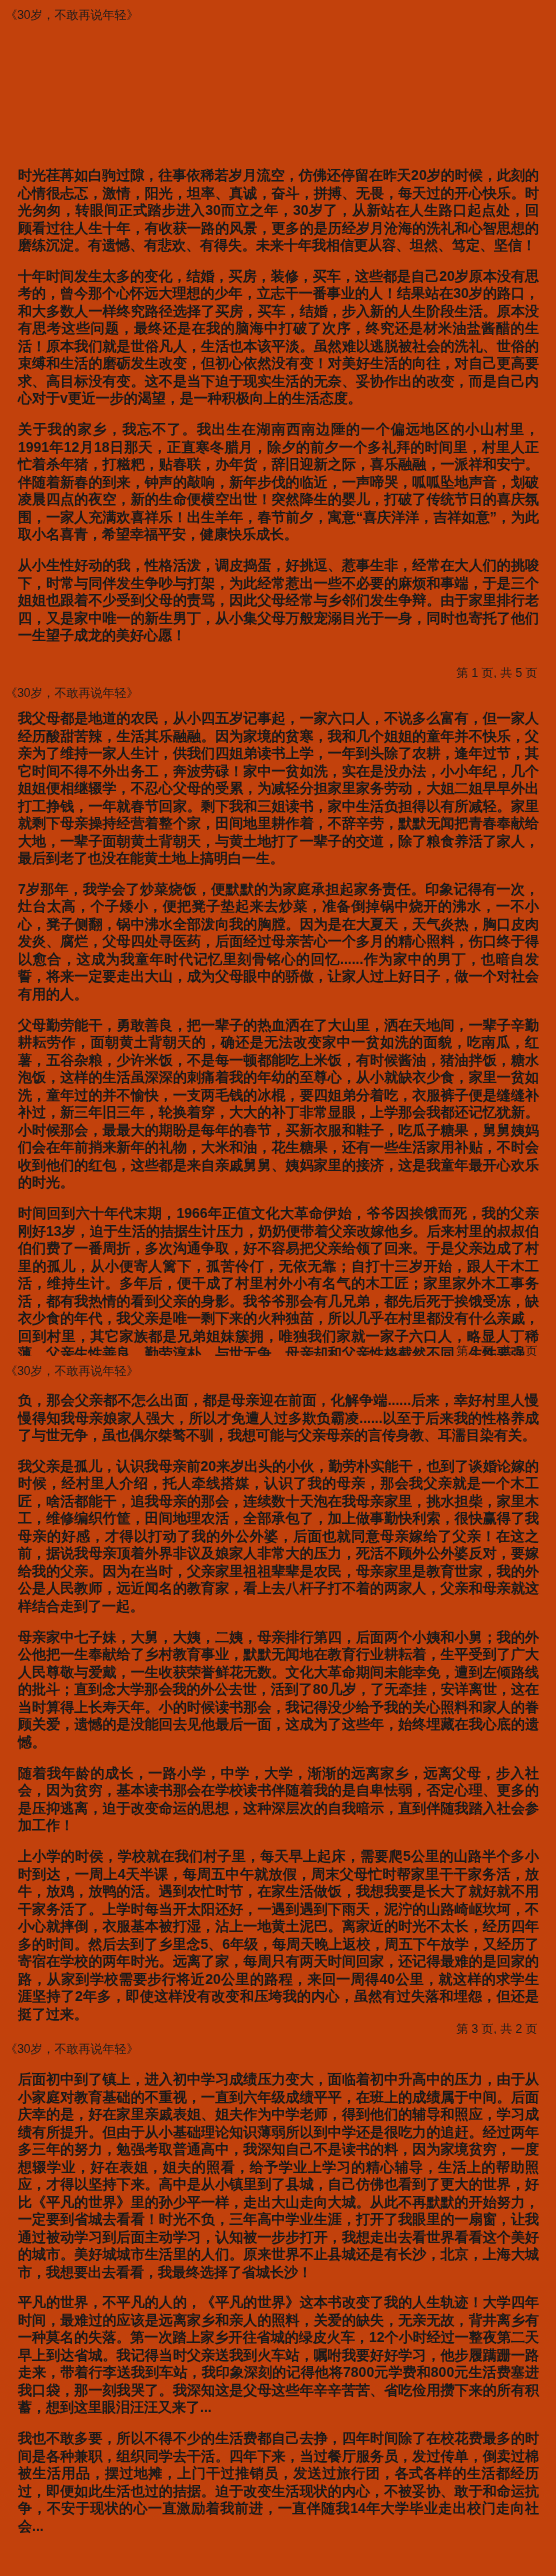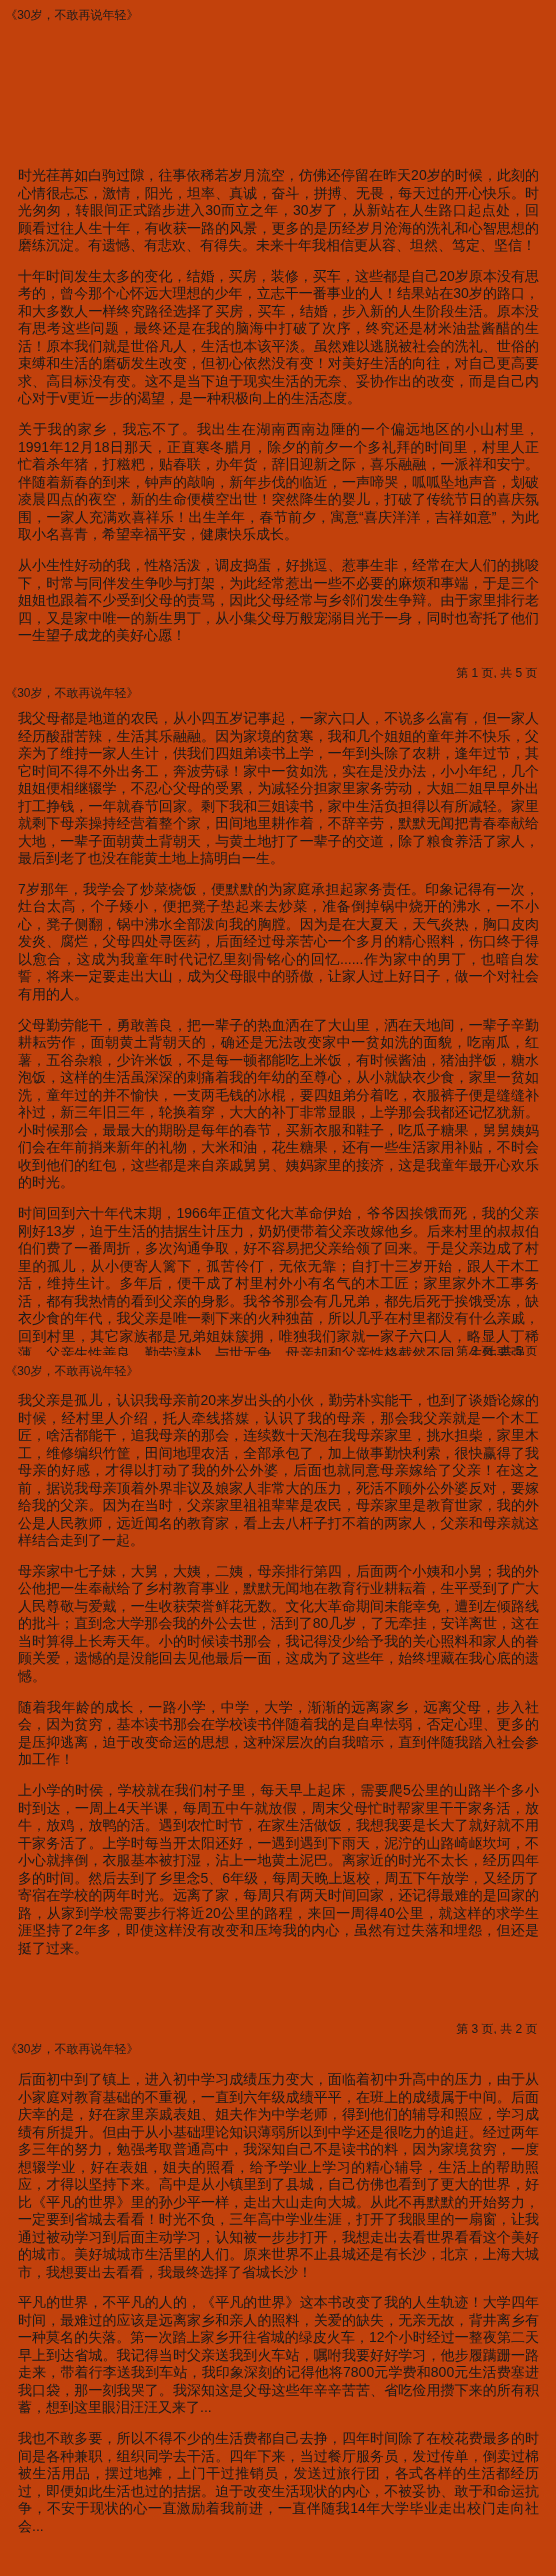--- a/index.html
+++ b/index.html
@@ -37,20 +37,21 @@
     white-space: nowrap;
   }
   .page-body {
     position: absolute;
     left: 18px;
     width: 521px;
     font-size: 14px;
     line-height: 17.5px;
     color: #1a1a1a;
     text-align: justify;
+    font-weight: bold;
   }
   .pb1 { top: 167px; }
   .pb2 { top: 32px; }
   .pb3 { top: 36px; }
   .pb4 { top: 37px; }
   .page-body p.para { margin: 0 0 13.4px 0; }
 </style>
 </head>
 <body>
 
@@ -72,20 +73,21 @@
       <p class="para">7岁那年，我学会了炒菜烧饭，便默默的为家庭承担起家务责任。印象记得有一次，灶台太高，个子矮小，便把凳子垫起来去炒菜，准备倒掉锅中烧开的沸水，一不小心，凳子侧翻，锅中沸水全部泼向我的胸膛。因为是在大夏天，天气炎热，胸口皮肉发炎、腐烂，父母四处寻医药，后面经过母亲苦心一个多月的精心照料，伤口终于得以愈合，这成为我童年时代记忆里刻骨铭心的回忆......作为家中的男丁，也暗自发誓，将来一定要走出大山，成为父母眼中的骄傲，让家人过上好日子，做一个对社会有用的人。</p>
       <p class="para">父母勤劳能干，勇敢善良，把一辈子的热血洒在了大山里，洒在天地间，一辈子辛勤耕耘劳作，面朝黄土背朝天的，确还是无法改变家中一贫如洗的面貌，吃南瓜，红薯，五谷杂粮，少许米饭，不是每一顿都能吃上米饭，有时候酱油，猪油拌饭，糖水泡饭，这样的生活虽深深的刺痛着我的年幼的至尊心，从小就缺衣少食，家里一贫如洗，童年过的并不愉快，一支两毛钱的冰棍，要四姐弟分着吃，衣服裤子便是缝缝补补过，新三年旧三年，轮换着穿，大大的补丁非常显眼，上学那会我都还记忆犹新。小时候那会，最最大的期盼是每年的春节，买新衣服和鞋子，吃瓜子糖果，舅舅姨妈们会在年前捎来新年的礼物，大米和油，花生糖果，还有一些生活家用补贴，不时会收到他们的红包，这些都是来自亲戚舅舅、姨妈家里的接济，这是我童年最开心欢乐的时光。</p>
       <p class="para">时间回到六十年代末期，1966年正值文化大革命伊始，爷爷因挨饿而死，我的父亲刚好13岁，迫于生活的拮据生计压力，奶奶便带着父亲改嫁他乡。后来村里的叔叔伯伯们费了一番周折，多次沟通争取，好不容易把父亲给领了回来。于是父亲边成了村里的孤儿，从小便寄人篱下，孤苦伶仃，无依无靠；自打十三岁开始，跟人干木工活，维持生计。多年后，便干成了村里村外小有名气的木工匠；家里家外木工事务活，都有我热情的看到父亲的身影。我爷爷那会有几兄弟，都先后死于挨饿受冻，缺衣少食的年代，我父亲是唯一剩下来的火种独苗，所以几乎在村里都没有什么亲戚，回到村里，其它家族都是兄弟姐妹簇拥，唯独我们家就一家子六口人，略显人丁稀薄。父亲生性善良、勤劳淳朴，与世无争，母亲却和父亲性格截然不同，生性要强，骨子里的铁骨铮铮气节，小的时候不时常被人欺</p>
     </div>
   <div class="page-footer">第 2 页, 共 5 页</div>
 </div>
 
 <div class="page" style="top:1356px">
   <div class="page-header">《30岁，不敢再说年轻》</div>
   <div class="page-body pb3">
+      <p class="para">负，那会父亲都不怎么出面，都是母亲迎在前面，化解争端......后来，幸好村里人慢慢得知我母亲娘家人强大，所以才免遭人过多欺负霸凌......以至于后来我的性格养成了与世无争，虽也偶尔桀骜不驯，我想可能与父亲母亲的言传身教、耳濡目染有关。</p>
       <p class="para">我父亲是孤儿，认识我母亲前20来岁出头的小伙，勤劳朴实能干，也到了谈婚论嫁的时候，经村里人介绍，托人牵线搭媒，认识了我的母亲，那会我父亲就是一个木工匠，啥活都能干，追我母亲的那会，连续数十天泡在我母亲家里，挑水担柴，家里木工，维修编织竹筐，田间地理农活，全部承包了，加上做事勤快利索，很快赢得了我母亲的好感，才得以打动了我的外公外婆，后面也就同意母亲嫁给了父亲！在这之前，据说我母亲顶着外界非议及娘家人非常大的压力，死活不顾外公外婆反对，要嫁给我的父亲。因为在当时，父亲家里祖祖辈辈是农民，母亲家里是教育世家，我的外公是人民教师，远近闻名的教育家，看上去八杆子打不着的两家人，父亲和母亲就这样结合走到了一起。</p>
       <p class="para">母亲家中七子妹，大舅，大姨，二姨，母亲排行第四，后面两个小姨和小舅；我的外公他把一生奉献给了乡村教育事业，默默无闻地在教育行业耕耘着，生平受到了广大人民尊敬与爱戴，一生收获荣誉鲜花无数。文化大革命期间未能幸免，遭到左倾路线的批斗；直到念大学那会我的外公去世，活到了80几岁，了无牵挂，安详离世，这在当时算得上长寿天年。小的时候读书那会，我记得没少给予我的关心照料和家人的眷顾关爱，遗憾的是没能回去见他最后一面，这成为了这些年，始终埋藏在我心底的遗憾。</p>
       <p class="para">随着我年龄的成长，一路小学，中学，大学，渐渐的远离家乡，远离父母，步入社会，因为贫穷，基本读书那会在学校读书伴随着我的是自卑怯弱，否定心理、更多的是压抑逃离，迫于改变命运的思想，这种深层次的自我暗示，直到伴随我踏入社会参加工作！</p>
       <p class="para">上小学的时侯，学校就在我们村子里，每天早上起床，需要爬5公里的山路半个多小时到达，一周上4天半课，每周五中午就放假，周末父母忙时帮家里干干家务活，放牛，放鸡，放鸭的活。遇到农忙时节，在家生活做饭，我想我要是长大了就好就不用干家务活了。上学时每当开太阳还好，一遇到遇到下雨天，泥泞的山路崎岖坎坷，不小心就摔倒，衣服基本被打湿，沾上一地黄土泥巴。离家近的时光不太长，经历四年多的时间。然后去到了乡里念5、6年级，每周天晚上返校，周五下午放学，又经历了寄宿在学校的两年时光。远离了家，每周只有两天时间回家，还记得最难的是回家的路，从家到学校需要步行将近20公里的路程，来回一周得40公里，就这样的求学生涯坚持了2年多，即使这样没有改变和压垮我的内心，虽然有过失落和埋怨，但还是挺了过来。</p>
     </div>
   <div class="page-footer">第 3 页, 共 2 页</div>
 </div>
 
 <div class="page" style="top:2034px">
   <div class="page-header">《30岁，不敢再说年轻》</div>

